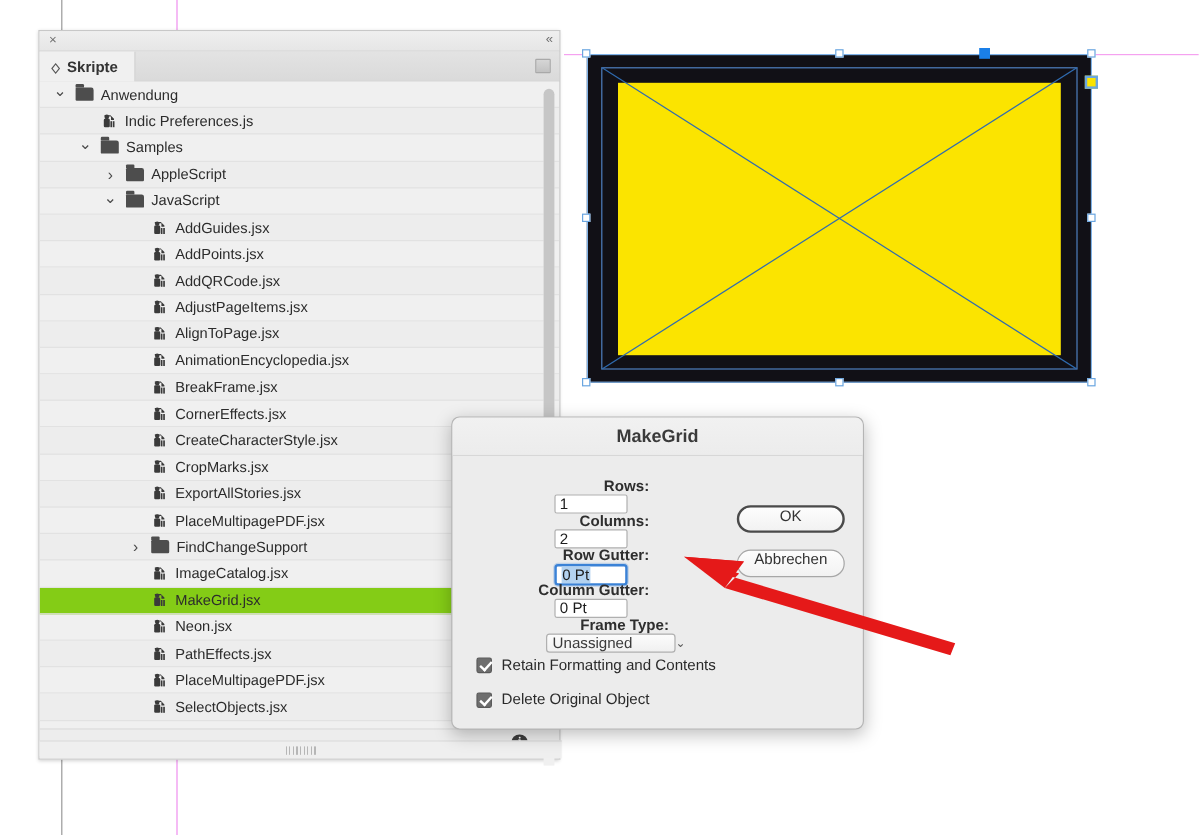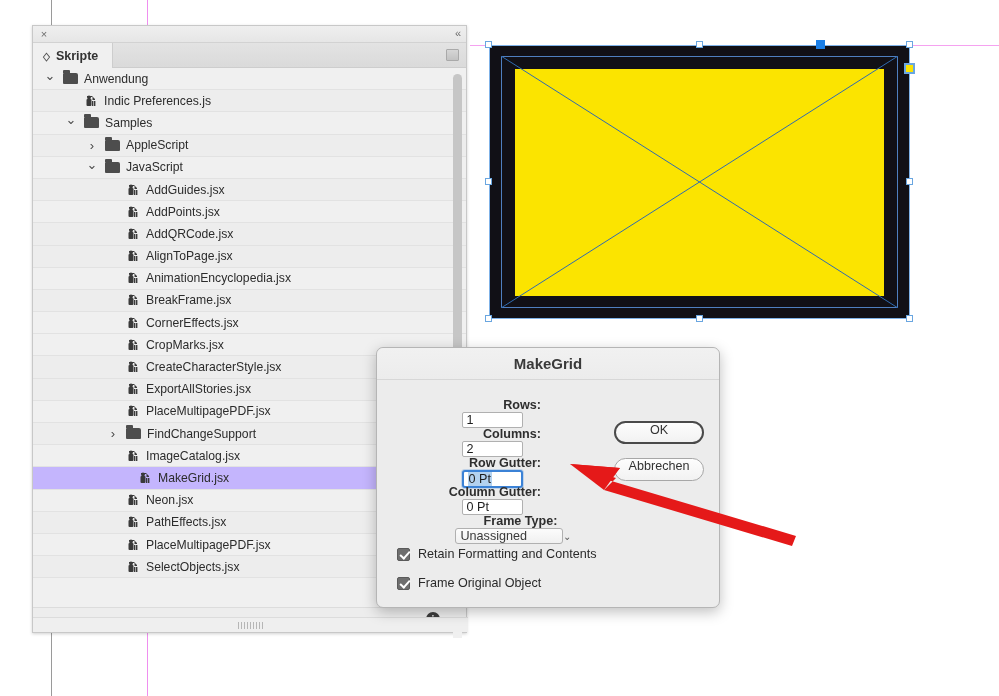--- a/index.html
+++ b/index.html
@@ -119,21 +119,21 @@
     position: relative;
     height: 22.2px;
     display: flex; align-items: center;
     border-bottom: 1px solid #e2e2e2;
     font-size: 12.2px;
     color: #2c2c2c;
     cursor: default;
     white-space: nowrap;
   }
   .row.alt { background: #ededed; }
-  .row.selected { background: #c4b5fd; padding-left: 12px; }
+  .row.selected { background: #84cc16; }
   .twisty {
     position: absolute;
     width: 14px; text-align: center;
     font-size: 10px; color: #4a4a4a;
     cursor: pointer;
   }
   .twisty.open::before { content: "\2304"; position: relative; top: -3px; font-size: 13px; }
   .twisty.closed::before { content: "\203A"; font-size: 13px; }
   .ic { display: inline-block; vertical-align: middle; }
   .folder-ic {
@@ -405,20 +405,34 @@
                 <path d="M3 2h5l3 3v1H8.5V3H3z" fill="#3a3a3a"></path>
                 <rect x="2.5" y="5" width="5" height="7" rx="1" fill="#3a3a3a"></rect>
                 <rect x="8" y="7" width="1.4" height="5" fill="#3a3a3a"></rect>
                 <rect x="10" y="7" width="1.4" height="5" fill="#3a3a3a"></rect>
                 <circle cx="5" cy="3.4" r="1.9" fill="#3a3a3a"></circle>
               </svg>
             </span>
             <span class="row-label">AddQRCode.jsx</span>
           </span>
         </div>
+        <div class="row">
+          <span style="margin-left: 93px; display: inline-flex; align-items: center;">
+            <span class="ic script-ic">
+              <svg width="14" height="14" viewBox="0 0 14 14">
+                <path d="M3 2h5l3 3v1H8.5V3H3z" fill="#3a3a3a"></path>
+                <rect x="2.5" y="5" width="5" height="7" rx="1" fill="#3a3a3a"></rect>
+                <rect x="8" y="7" width="1.4" height="5" fill="#3a3a3a"></rect>
+                <rect x="10" y="7" width="1.4" height="5" fill="#3a3a3a"></rect>
+                <circle cx="5" cy="3.4" r="1.9" fill="#3a3a3a"></circle>
+              </svg>
+            </span>
+            <span class="row-label">AdjustPageItems.jsx</span>
+          </span>
+        </div>
         <div class="row alt">
           <span style="margin-left: 93px; display: inline-flex; align-items: center;">
             <span class="ic script-ic">
               <svg width="14" height="14" viewBox="0 0 14 14">
                 <path d="M3 2h5l3 3v1H8.5V3H3z" fill="#3a3a3a"></path>
                 <rect x="2.5" y="5" width="5" height="7" rx="1" fill="#3a3a3a"></rect>
                 <rect x="8" y="7" width="1.4" height="5" fill="#3a3a3a"></rect>
                 <rect x="10" y="7" width="1.4" height="5" fill="#3a3a3a"></rect>
                 <circle cx="5" cy="3.4" r="1.9" fill="#3a3a3a"></circle>
               </svg>
@@ -461,46 +475,46 @@
                 <path d="M3 2h5l3 3v1H8.5V3H3z" fill="#3a3a3a"></path>
                 <rect x="2.5" y="5" width="5" height="7" rx="1" fill="#3a3a3a"></rect>
                 <rect x="8" y="7" width="1.4" height="5" fill="#3a3a3a"></rect>
                 <rect x="10" y="7" width="1.4" height="5" fill="#3a3a3a"></rect>
                 <circle cx="5" cy="3.4" r="1.9" fill="#3a3a3a"></circle>
               </svg>
             </span>
             <span class="row-label">CornerEffects.jsx</span>
           </span>
         </div>
+        <div class="row alt">
+          <span style="margin-left: 93px; display: inline-flex; align-items: center;">
+            <span class="ic script-ic">
+              <svg width="14" height="14" viewBox="0 0 14 14">
+                <path d="M3 2h5l3 3v1H8.5V3H3z" fill="#3a3a3a"></path>
+                <rect x="2.5" y="5" width="5" height="7" rx="1" fill="#3a3a3a"></rect>
+                <rect x="8" y="7" width="1.4" height="5" fill="#3a3a3a"></rect>
+                <rect x="10" y="7" width="1.4" height="5" fill="#3a3a3a"></rect>
+                <circle cx="5" cy="3.4" r="1.9" fill="#3a3a3a"></circle>
+              </svg>
+            </span>
+            <span class="row-label">CreateCharacterStyle.jsx</span>
+          </span>
+        </div>
         <div class="row">
           <span style="margin-left: 93px; display: inline-flex; align-items: center;">
             <span class="ic script-ic">
               <svg width="14" height="14" viewBox="0 0 14 14">
                 <path d="M3 2h5l3 3v1H8.5V3H3z" fill="#3a3a3a"></path>
                 <rect x="2.5" y="5" width="5" height="7" rx="1" fill="#3a3a3a"></rect>
                 <rect x="8" y="7" width="1.4" height="5" fill="#3a3a3a"></rect>
                 <rect x="10" y="7" width="1.4" height="5" fill="#3a3a3a"></rect>
                 <circle cx="5" cy="3.4" r="1.9" fill="#3a3a3a"></circle>
               </svg>
             </span>
             <span class="row-label">CropMarks.jsx</span>
-          </span>
-        </div>
-        <div class="row alt">
-          <span style="margin-left: 93px; display: inline-flex; align-items: center;">
-            <span class="ic script-ic">
-              <svg width="14" height="14" viewBox="0 0 14 14">
-                <path d="M3 2h5l3 3v1H8.5V3H3z" fill="#3a3a3a"></path>
-                <rect x="2.5" y="5" width="5" height="7" rx="1" fill="#3a3a3a"></rect>
-                <rect x="8" y="7" width="1.4" height="5" fill="#3a3a3a"></rect>
-                <rect x="10" y="7" width="1.4" height="5" fill="#3a3a3a"></rect>
-                <circle cx="5" cy="3.4" r="1.9" fill="#3a3a3a"></circle>
-              </svg>
-            </span>
-            <span class="row-label">CreateCharacterStyle.jsx</span>
           </span>
         </div>
         <div class="row alt">
           <span style="margin-left: 93px; display: inline-flex; align-items: center;">
             <span class="ic script-ic">
               <svg width="14" height="14" viewBox="0 0 14 14">
                 <path d="M3 2h5l3 3v1H8.5V3H3z" fill="#3a3a3a"></path>
                 <rect x="2.5" y="5" width="5" height="7" rx="1" fill="#3a3a3a"></rect>
                 <rect x="8" y="7" width="1.4" height="5" fill="#3a3a3a"></rect>
                 <rect x="10" y="7" width="1.4" height="5" fill="#3a3a3a"></rect>
@@ -670,21 +684,21 @@
             <span>Unassigned</span>
             <span class="chev">⌄</span>
           </div>
         </div>
         <div class="cbrow" style="top: 167px;">
           <span class="cbox"></span>
           <span>Retain Formatting and Contents</span>
         </div>
         <div class="cbrow" style="top: 196px;">
           <span class="cbox"></span>
-          <span>Frame Original Object</span>
+          <span>Delete Original Object</span>
         </div>
       </div>
   </div>
 
   <div class="arrow">
     <svg width="240" height="100" viewBox="0 0 240 100">
       <path d="M10,14 L56,28 L44,40 L232,96 L236,86 L48,30 L60,18 Z" fill="#e51919"></path>
       <path d="M10,14 L60,18 L44,40 Z" fill="#e51919"></path>
     </svg>
   </div>

